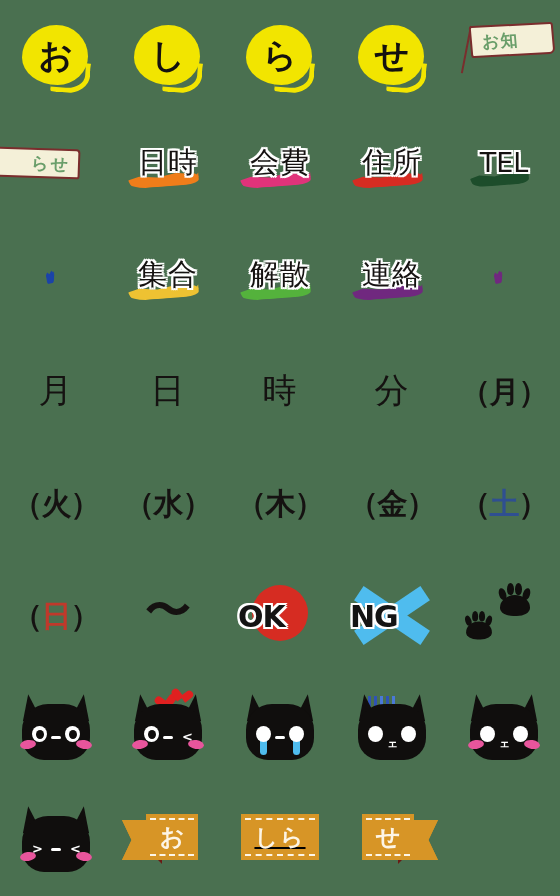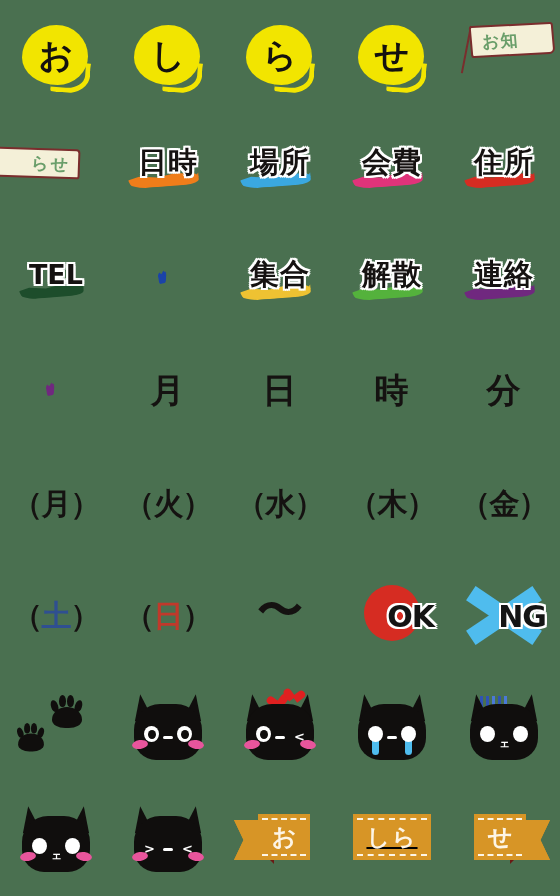--- a/index.html
+++ b/index.html
@@ -126,21 +126,21 @@
   .word {
     position: relative;
     display: inline-block;
     padding: 0 4px 12px 4px;
   }
   .word .label {
     position: relative;
     z-index: 3;
     color: #151211;
     font-size: 29px;
-    font-weight: 700;
+    font-weight: 400;
     line-height: 1;
     letter-spacing: 1px;
     text-shadow:
       -2px 0 0 #fff, 2px 0 0 #fff, 0 -2px 0 #fff, 0 2px 0 #fff,
       -2px -2px 0 #fff, 2px -2px 0 #fff, -2px 2px 0 #fff, 2px 2px 0 #fff;
     white-space: nowrap;
   }
   .word .label.latin { font-size: 27px; letter-spacing: 0px; }
   .word .brush {
     position: absolute;
@@ -192,21 +192,21 @@
     margin-top: -12px;
   }
 
   
   .badge {
     position: relative;
     width: 84px;
     height: 62px;
     display: flex;
     align-items: center;
-    justify-content: flex-end;
+    justify-content: flex-start;
   }
   .badge .ok-circle {
     position: absolute;
     left: 14px; top: 0;
     width: 56px; height: 56px;
     border-radius: 50%;
     background: #d62c22;
   }
   .badge .ng-x {
     position: absolute;
@@ -493,28 +493,20 @@
       <div class="flag flag-left">
         <div class="cloth">らせ</div>
       </div>
     </div>
   </div>
   <div class="cell">
     <div class="sticker">
       <div class="word">
         <div class="brush" style="background: rgb(239, 125, 26);"></div>
         <span class="label">日時</span>
-      </div>
-    </div>
-  </div>
-  <div class="cell">
-    <div class="sticker">
-      <div class="word">
-        <div class="brush" style="background: rgb(58, 168, 224);"></div>
-        <span class="label">場所</span>
       </div>
     </div>
   </div>
   <div class="cell">
     <div class="sticker">
       <div class="word">
         <div class="brush" style="background: rgb(224, 51, 122);"></div>
         <span class="label">会費</span>
       </div>
     </div>

